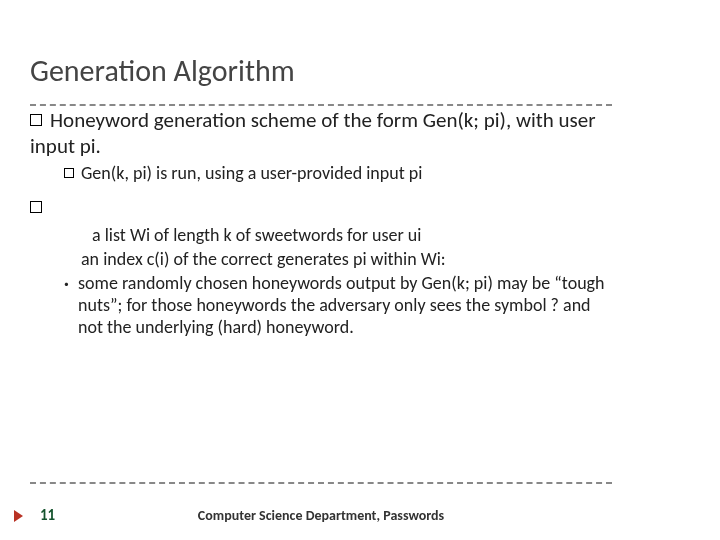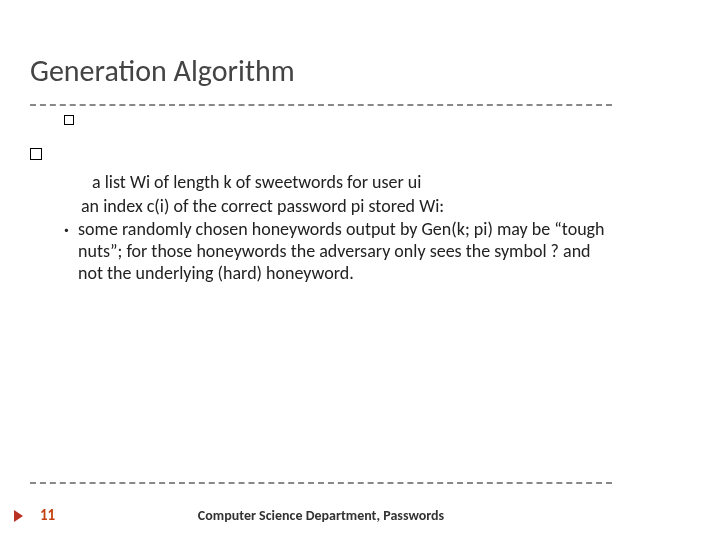--- a/index.html
+++ b/index.html
@@ -107,21 +107,21 @@
     border-top: 6px solid transparent;
     border-bottom: 6px solid transparent;
     border-left: 9px solid #b93224;
   }
   .page-num {
     position: absolute;
     left: 40px;
     bottom: 16px;
     font-size: 15px;
     font-weight: 600;
-    color: #c2410c;
+    color: #14532d;
   }
   .footer-center {
     position: absolute;
     left: 0;
     right: 0;
     bottom: 16px;
     text-align: center;
     font-size: 14px;
     font-weight: 600;
     color: #333;
@@ -130,34 +130,37 @@
 </head>
 <body>
 
 <div class="slide">
 
   <div class="title">Generation Algorithm</div>
   <hr class="hr-top">
 
   <div class="body">
 
+    <div class="lvl1">
+      <span class="bullet-sq"></span><span>Honeyword generation scheme of the form Gen(k; pi), with user input pi.</span>
+    </div>
     <div class="lvl2">
-      <span class="bullet-sq-sm"></span>
+      <span class="bullet-sq-sm"></span><span>Gen(k, pi) is run, using a user-provided input pi</span>
     </div>
 
     <div class="lvl1">
       <span class="bullet-sq"></span>
     </div>
     <div class="lvl3">
       <span class="bullet-sq-sm" style="flex:0 0 10px;margin-top:5px"></span>
       <span class="txt" style="margin-left:18px">a list Wi of length k of sweetwords for user ui</span>
     </div>
     <div class="lvl3">
       <span class="bullet-sq-sm" style="flex:0 0 10px;margin-top:5px"></span>
-      <span class="txt" style="margin-left:7px">an index c(i) of the correct password pi stored Wi:</span>
+      <span class="txt" style="margin-left:7px">an index c(i) of the correct generates pi within Wi:</span>
     </div>
     <div class="lvl3">
       <span class="dot">·</span>
       <span class="txt">some randomly chosen honeywords output by Gen(k; pi) may be “tough nuts”; for those honeywords the adversary only sees the symbol ? and not the underlying (hard) honeyword.</span>
     </div>
 
   </div>
 
   <hr class="hr-bot">
 

